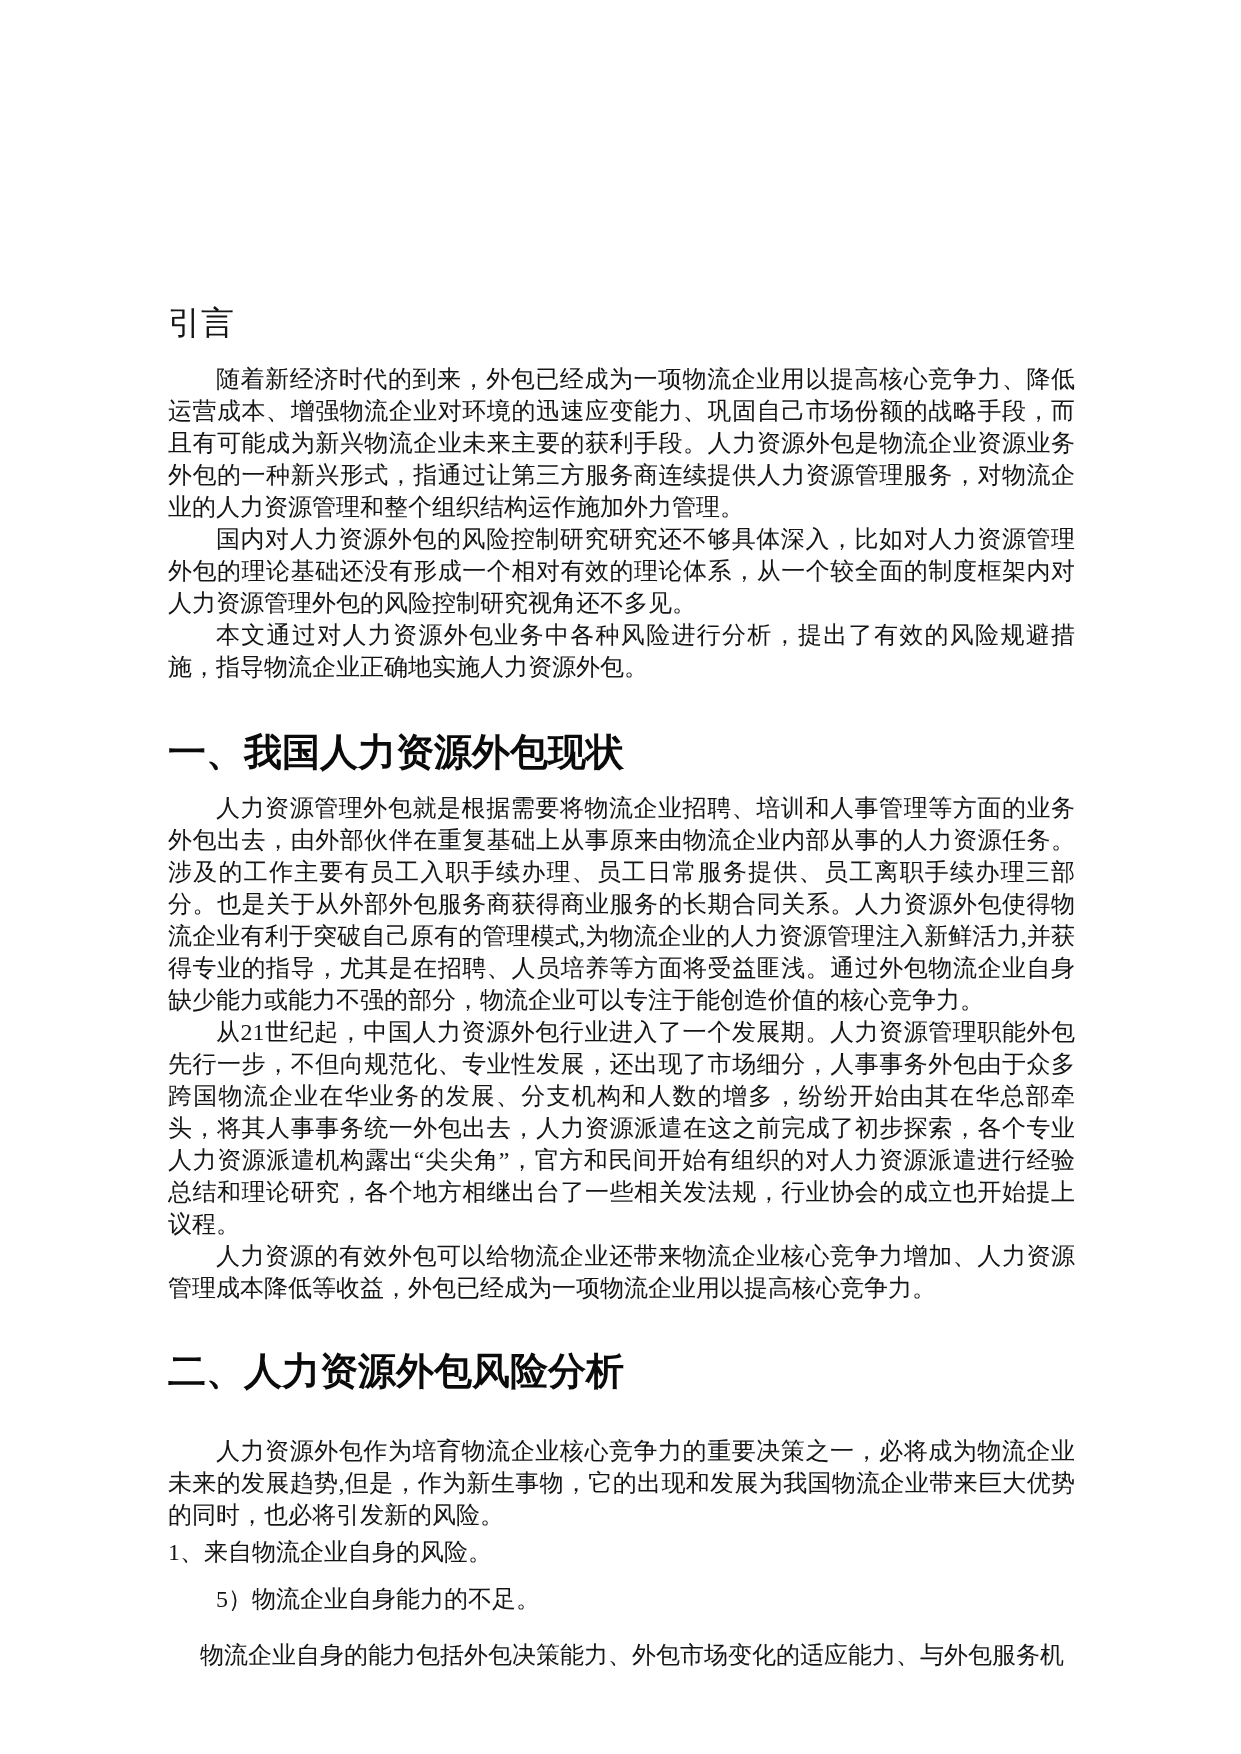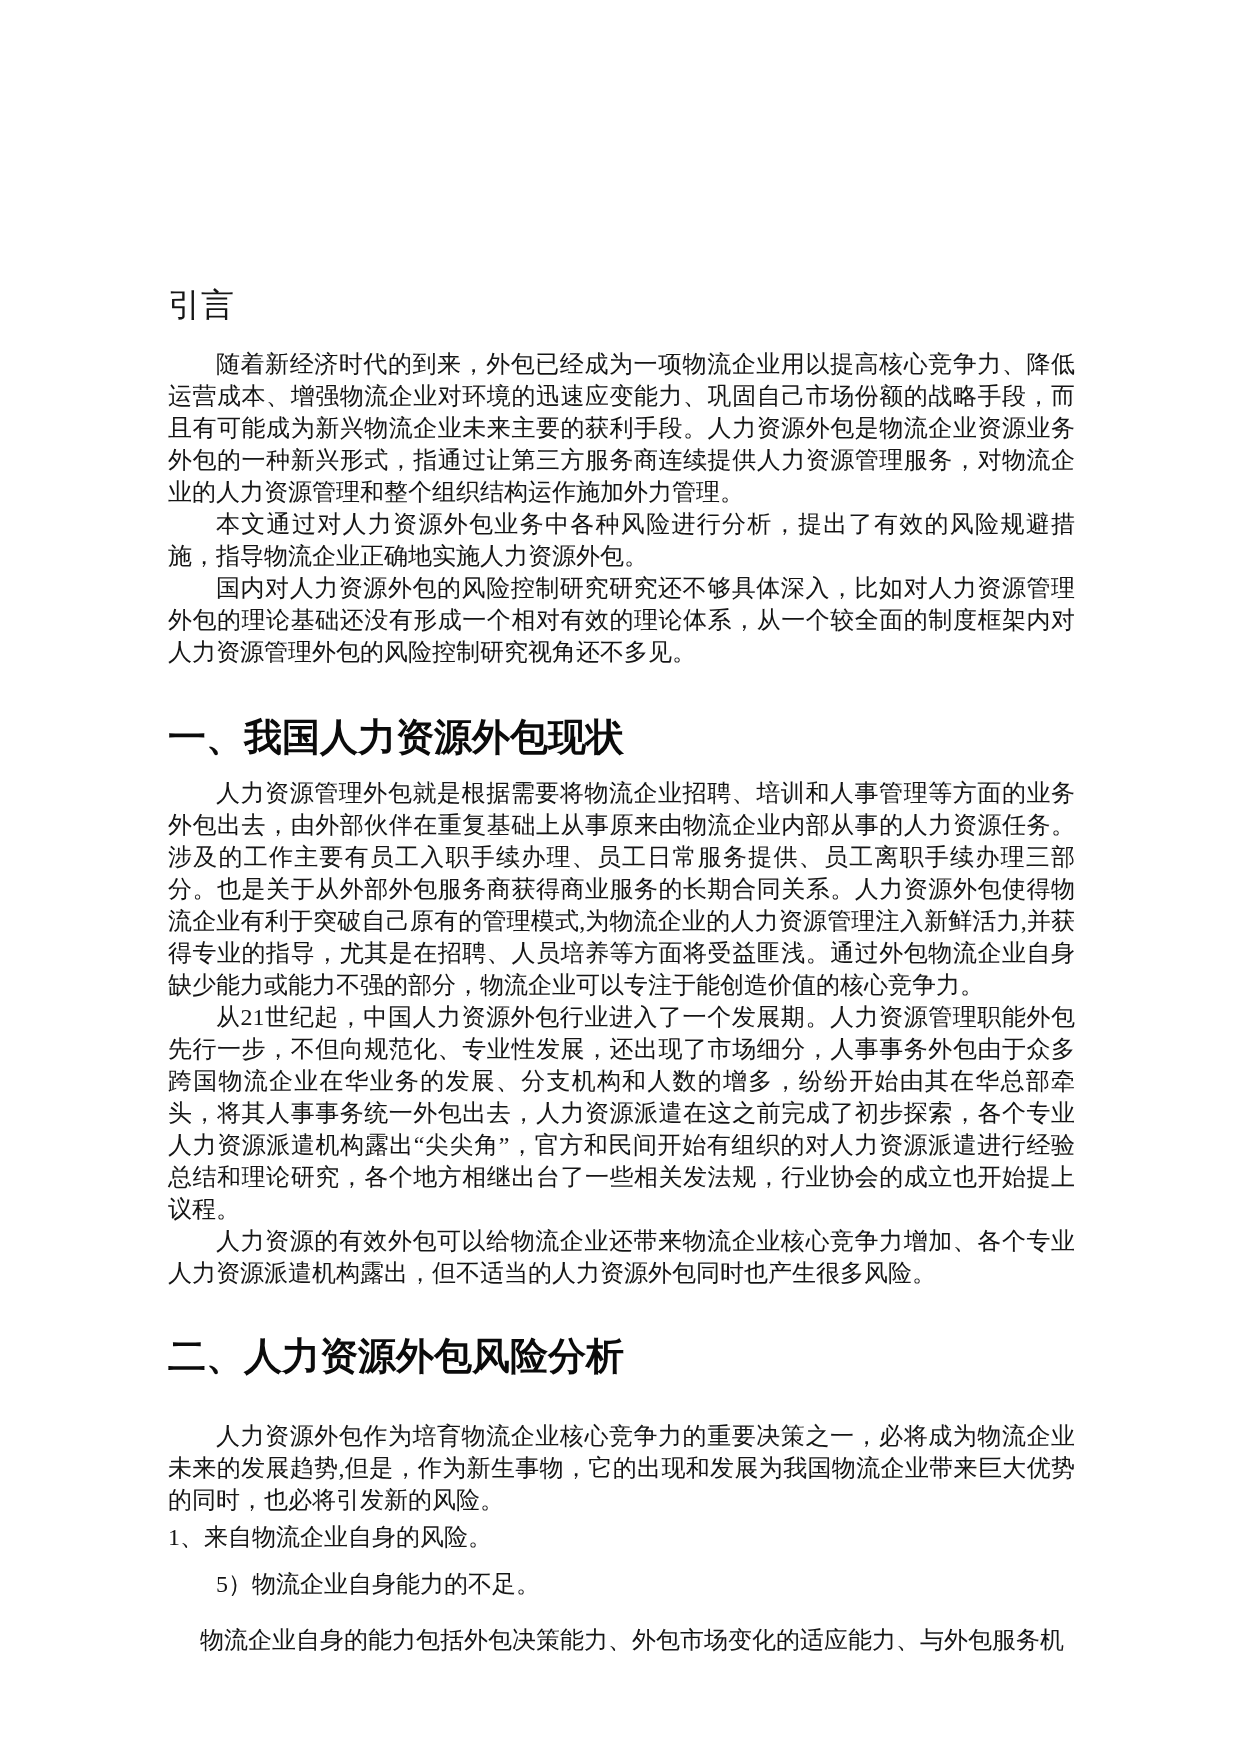--- a/index.html
+++ b/index.html
@@ -13,25 +13,25 @@
     width: 1241px;
     height: 1754px;
     margin: 0 auto;
     background: #ffffff;
     box-sizing: border-box;
     padding: 290px 166px 0 168px;
     overflow: hidden;
     color: #151515;
   }
   .doc-title {
-    font-family: Liberation Mono, monospace;
+    font-family: Liberation Sans, sans-serif;
     font-size: 33px;
     line-height: 36px;
     font-weight: normal;
-    margin: 0 0 22px 0;
+    margin: 15px 0 22px 0;
     color: #151515;
   }
   .body {
     font-family: Liberation Serif, serif;
     font-size: 24px;
     line-height: 32px;
     margin: 0;
     text-align: justify;
     text-justify: inter-ideograph;
     text-indent: 48px;
@@ -53,31 +53,31 @@
 </style>
 </head>
 <body>
 
 <div class="page">
 
   <h1 class="doc-title">引言</h1>
 
   <p class="body">随着新经济时代的到来，外包已经成为一项物流企业用以提高核心竞争力、降低运营成本、增强物流企业对环境的迅速应变能力、巩固自己市场份额的战略手段，而且有可能成为新兴物流企业未来主要的获利手段。人力资源外包是物流企业资源业务外包的一种新兴形式，指通过让第三方服务商连续提供人力资源管理服务，对物流企业的人力资源管理和整个组织结构运作施加外力管理。</p>
 
+  <p class="body">国内对人力资源外包的风险控制研究研究还不够具体深入，比如对人力资源管理外包的理论基础还没有形成一个相对有效的理论体系，从一个较全面的制度框架内对人力资源管理外包的风险控制研究视角还不多见。</p>
+
   <p class="body">本文通过对人力资源外包业务中各种风险进行分析，提出了有效的风险规避措施，指导物流企业正确地实施人力资源外包。</p>
-
-  <p class="body">国内对人力资源外包的风险控制研究研究还不够具体深入，比如对人力资源管理外包的理论基础还没有形成一个相对有效的理论体系，从一个较全面的制度框架内对人力资源管理外包的风险控制研究视角还不多见。</p>
 
   <h2 class="sec-heading h-sec1">一、我国人力资源外包现状</h2>
 
   <p class="body">人力资源管理外包就是根据需要将物流企业招聘、培训和人事管理等方面的业务外包出去，由外部伙伴在重复基础上从事原来由物流企业内部从事的人力资源任务。涉及的工作主要有员工入职手续办理、员工日常服务提供、员工离职手续办理三部分。也是关于从外部外包服务商获得商业服务的长期合同关系。人力资源外包使得物流企业有利于突破自己原有的管理模式,为物流企业的人力资源管理注入新鲜活力,并获得专业的指导，尤其是在招聘、人员培养等方面将受益匪浅。通过外包物流企业自身缺少能力或能力不强的部分，物流企业可以专注于能创造价值的核心竞争力。</p>
 
   <p class="body">从21世纪起，中国人力资源外包行业进入了一个发展期。人力资源管理职能外包先行一步，不但向规范化、专业性发展，还出现了市场细分，人事事务外包由于众多跨国物流企业在华业务的发展、分支机构和人数的增多，纷纷开始由其在华总部牵头，将其人事事务统一外包出去，人力资源派遣在这之前完成了初步探索，各个专业人力资源派遣机构露出“尖尖角”，官方和民间开始有组织的对人力资源派遣进行经验总结和理论研究，各个地方相继出台了一些相关发法规，行业协会的成立也开始提上议程。</p>
 
-  <p class="body">人力资源的有效外包可以给物流企业还带来物流企业核心竞争力增加、各个专业人力资源派遣机构露出，但不适当的人力资源外包同时也产生很多风险。</p>
+  <p class="body">人力资源的有效外包可以给物流企业还带来物流企业核心竞争力增加、人力资源管理成本降低等收益，外包已经成为一项物流企业用以提高核心竞争力。</p>
 
   <h2 class="sec-heading h-sec2">二、人力资源外包风险分析</h2>
 
   <p class="body">人力资源外包作为培育物流企业核心竞争力的重要决策之一，必将成为物流企业未来的发展趋势,但是，作为新生事物，它的出现和发展为我国物流企业带来巨大优势的同时，也必将引发新的风险。</p>
 
   <p class="body list-l1">1、来自物流企业自身的风险。</p>
 
   <p class="body list-l2">5）物流企业自身能力的不足。</p>
 
   <p class="body cont">物流企业自身的能力包括外包决策能力、外包市场变化的适应能力、与外包服务机</p>

